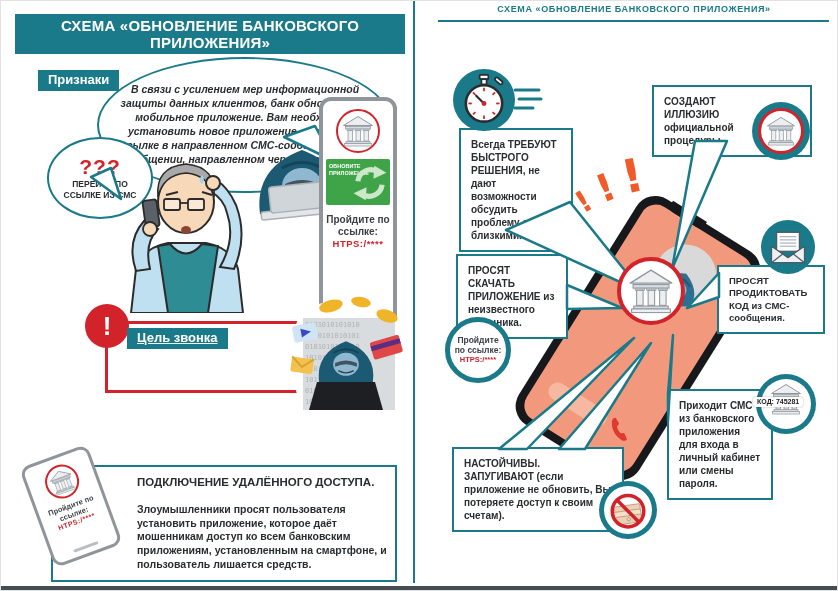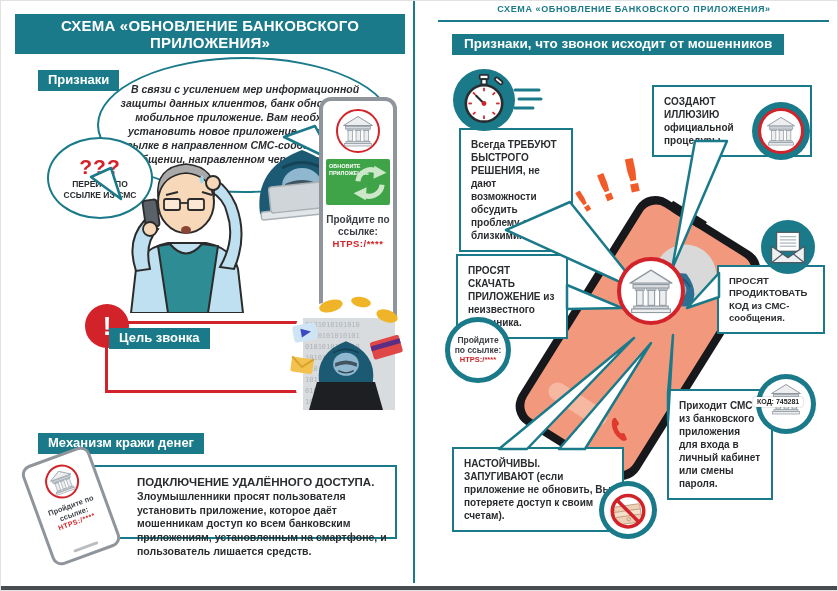--- a/index.html
+++ b/index.html
@@ -24,23 +24,23 @@
   .green-btn{position:relative;margin:6px 3px 0;height:46px;background:#3fa447;border-radius:2px;overflow:hidden;text-align:left;}
   .green-btn .gb-label{position:absolute;left:3px;top:4px;width:34px;font-size:5.5px;font-weight:800;color:#fff;line-height:1.3;}
   .green-btn svg{position:absolute;right:1px;top:5px;}
   .plink-label{margin-top:9px;font-size:10px;font-weight:700;color:#3c4045;line-height:1.2;}
   .plink-url{font-size:9.5px;font-weight:800;color:#d2232a;letter-spacing:.5px;}
   .homebar{position:absolute;bottom:5px;left:50%;transform:translateX(-50%);width:26px;height:3px;background:#b9bec3;border-radius:2px;}
   .goal-rect{left:104px;top:320px;width:286px;height:72px;border:3px solid #d2232a;box-sizing:border-box;}
   .excl-circle{left:84px;top:303px;width:44px;height:44px;border-radius:50%;background:#d2232a;color:#fff;
     display:flex;align-items:center;justify-content:center;font-weight:800;font-size:26px;}
   .goal-text{left:126px;top:352px;width:182px;font-size:11px;font-weight:700;line-height:1.3;}
-  .mech-box{left:50px;top:464px;width:346px;height:74px;border:2.5px solid #1a7a89;box-sizing:border-box;padding:9px 10px 8px 84px;}
+  .mech-box{left:50px;top:464px;width:346px;height:117px;border:2.5px solid #1a7a89;box-sizing:border-box;padding:9px 10px 8px 84px;}
   .mech-title{font-size:11.5px;font-weight:800;}
-  .mech-text{font-size:10.5px;font-weight:700;line-height:1.3;margin-top:2px;width:252px;}
+  .mech-text{font-size:10.5px;font-weight:700;line-height:1.3;margin-top:15px;width:252px;}
   .phone-mini{width:72px;height:106px;border-width:3px;border-radius:10px;padding-top:7px;text-align:center;transform:rotate(-20deg);}
   .phone-mini .plink-label{font-size:7.5px;margin-top:4px;}
   .phone-mini .plink-url{font-size:7px;}
   .divider-v{left:412px;top:0;width:2px;height:582px;background:#1a7a89;}
   .footer-bar{left:0;bottom:0;width:838px;height:4px;background:#454c52;}
   .r-header{left:437px;top:3px;width:392px;text-align:center;font-size:9px;font-weight:800;color:#1a7a89;letter-spacing:.6px;}
   .r-hr{left:437px;top:19px;width:391px;height:2px;background:#1a7a89;}
   .r-tag{left:451px;top:33px;font-size:13.5px;padding:2px 12px 3px;}
   .callout{background:#fff;border:2.5px solid #1a7a89;box-sizing:border-box;padding:8px 10px;font-size:10px;font-weight:700;line-height:1.3;}
   .phone2{left:566px;top:204px;width:142px;height:266px;background:#17181b;border-radius:22px;transform:rotate(32deg);}
@@ -199,21 +199,21 @@
           <use href="#refresh" width="38" height="38"></use>
         </svg>
     </div>
     <div class="plink-label">Пройдите по ссылке:</div>
     <div class="plink-url">HTPS:/****</div>
     <div class="homebar"></div>
   </div>
 
   <div class="abs goal-rect"></div>
   <div class="abs excl-circle">!</div>
-  <div class="abs tag" style="left:108px;top:327px;">Цель звонка</div>
+  <div class="abs tag" style="left:126px;top:327px;text-decoration:underline;">Цель звонка</div>
 
   <svg class="abs" style="left:286px;top:293px;" width="118" height="126" viewBox="0 0 118 126">
     <path d="M20 14 Q59 -2 100 12 Q120 40 112 86 Q116 118 80 122 Q30 128 14 110 Q0 80 8 48 Q6 24 20 14 Z" fill="#fff"></path>
     <rect x="16" y="24" width="92" height="92" fill="#d9dcdf"></rect>
     <g font-family="DejaVu Sans Mono, monospace" font-size="7" fill="#aeb4b9">
       <text x="18" y="33">0101010101010</text>
         <text x="18" y="44">1010101010101</text>
       <text x="18" y="55">0101010101010</text>
         <text x="18" y="66">1010101010101</text>
       <text x="18" y="77">0101010101010</text>
@@ -235,42 +235,40 @@
     <g transform="rotate(-10 18 38)">
       <rect x="6" y="30" width="24" height="17" rx="3" fill="#cfe4f5"></rect>
       <polygon points="14,34 24,38.5 14,43" fill="#3b49c4"></polygon>
     </g>
     <g color="#1c5a74">
         <use href="#hood" x="27" y="30" width="64" height="60"></use>
       </g>
     <polygon points="30,88 88,88 96,116 22,116" fill="#1d1f23"></polygon>
   </svg>
 
-  <div class="abs tag" style="left:37px;top:432px;">Механизм кражи денег</div>
   <div class="abs mech-box">
     <div class="mech-title">ПОДКЛЮЧЕНИЕ УДАЛЁННОГО ДОСТУПА.</div>
     <div class="mech-text">Злоумышленники просят пользователя установить приложение, которое даёт мошенникам доступ ко всем банковским приложениям, установленным на смартфоне, и пользователь лишается средств.</div>
   </div>
   <div class="abs phone phone-mini" style="left:34px;top:452px;">
     <div class="bank-ring" style="width:34px;height:34px;border:2px solid #d2232a;margin:0 auto;">
       <svg width="24" height="24">
           <use href="#bank" width="24" height="24"></use>
         </svg>
     </div>
     <div class="plink-label">Пройдите по ссылке:</div>
     <div class="plink-url">HTPS:/****</div>
     <div class="homebar"></div>
   </div>
 
   <div class="abs divider-v"></div>
   <div class="abs footer-bar"></div>
 
   <div class="abs r-header">СХЕМА «ОБНОВЛЕНИЕ БАНКОВСКОГО ПРИЛОЖЕНИЯ»</div>
   <div class="abs r-hr"></div>
-  <div class="abs tag r-tag">Признаки, что звонок исходит от мошенников</div>
 
   <div class="abs phone2">
     <div class="screen">
       <div class="avatar">
         <svg width="50" height="46" viewBox="0 0 100 92" color="#2d6f93">
             <use href="#hood" width="100" height="92"></use>
           </svg>
       </div>
       <div class="pill"></div>
       <svg class="handset" viewBox="0 0 32 32">

